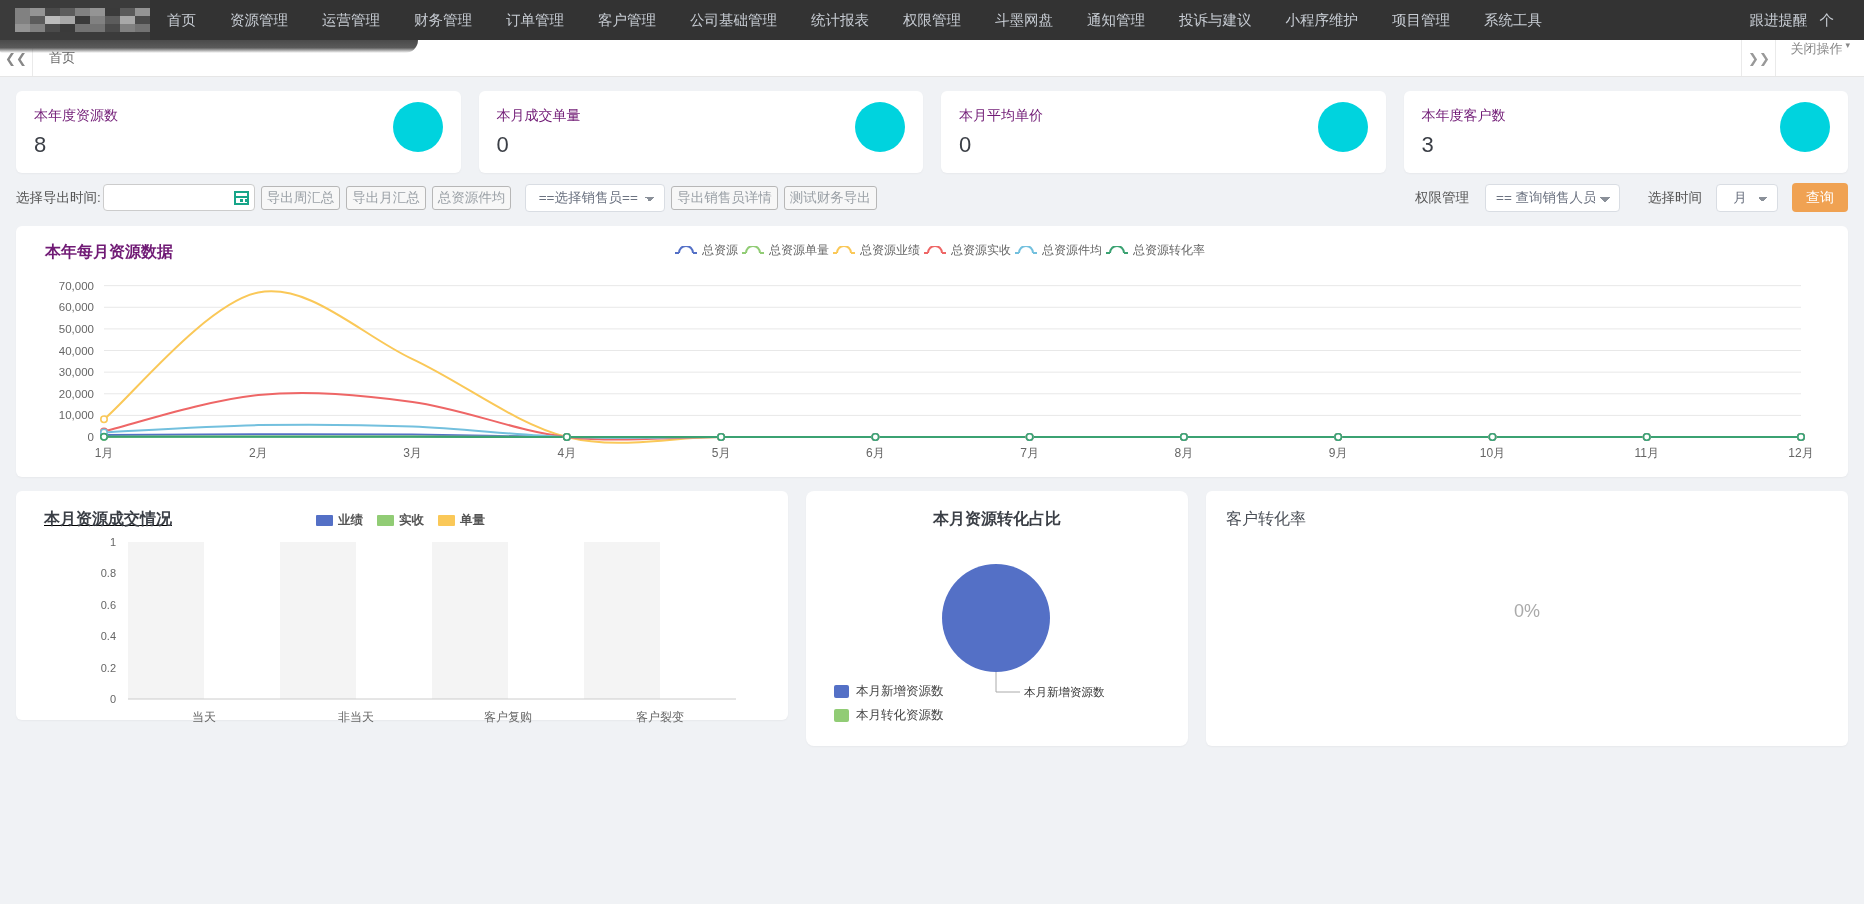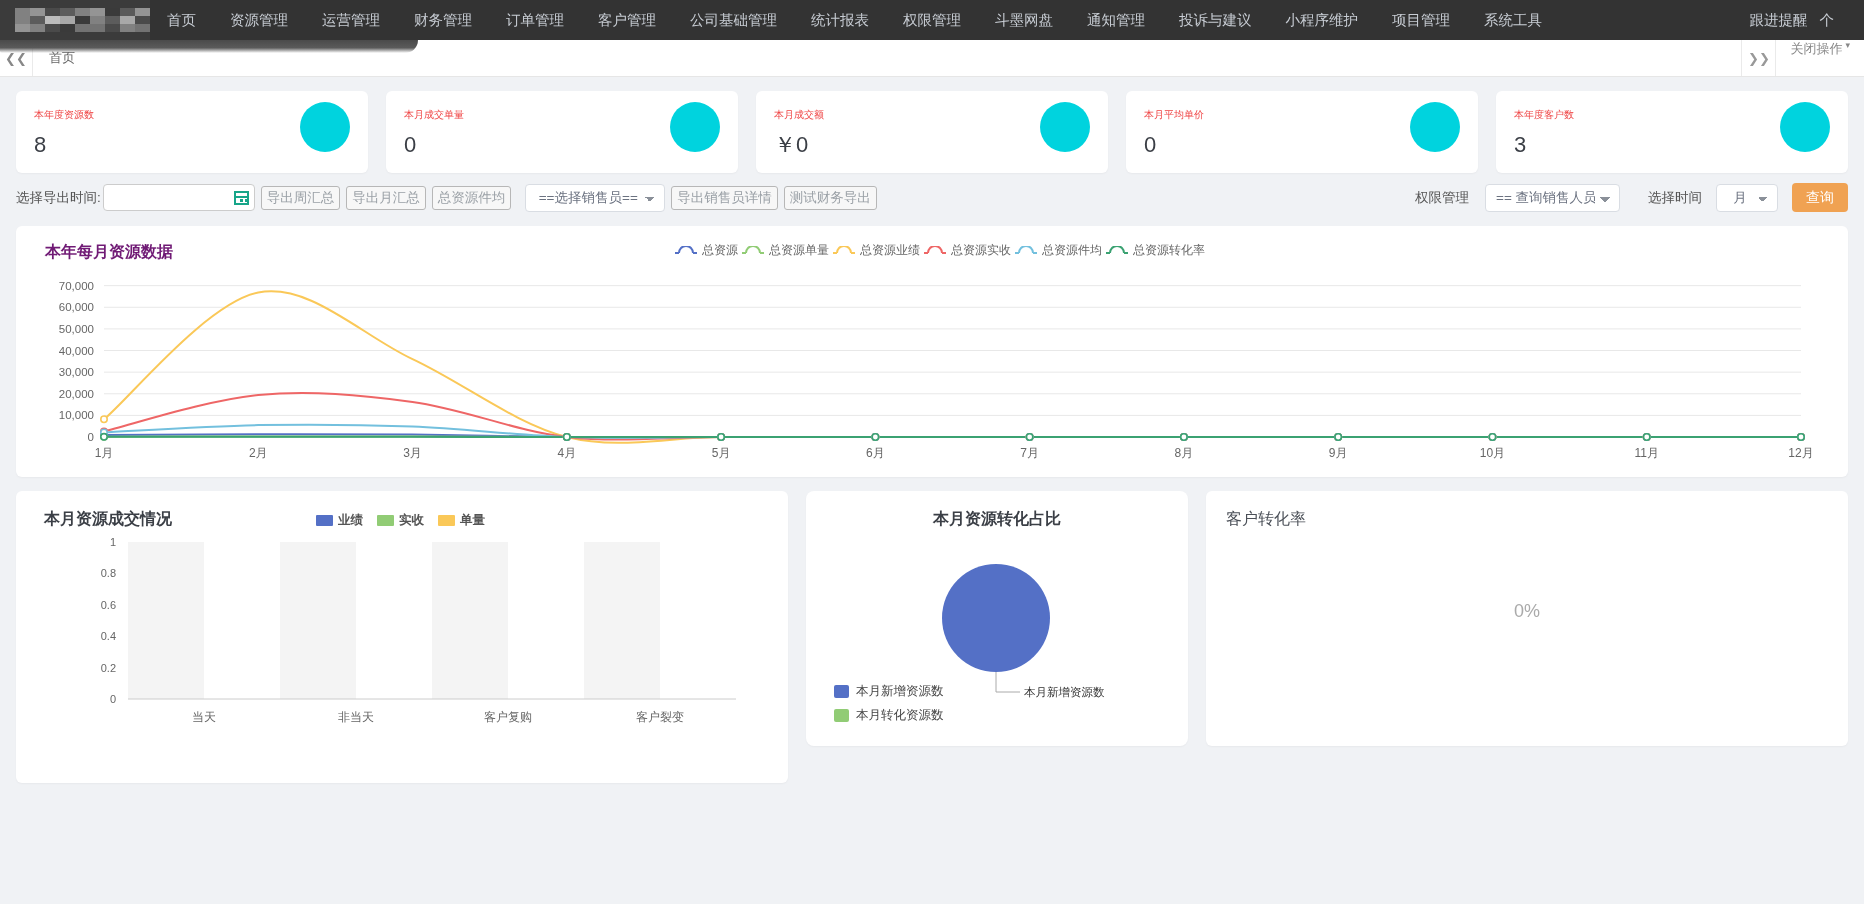--- a/index.html
+++ b/index.html
@@ -58,21 +58,21 @@
 
   
   .kpi-row {
     display: flex; gap: 18px; padding: 14px 16px 0 16px;
   }
   .kpi-card {
     flex: 1 1 0; min-width: 0; background: #fff; border-radius: 6px;
     height: 82px; padding: 14px 18px; position: relative; overflow: hidden;
     box-shadow: 0 1px 2px rgba(0,0,0,0.04);
   }
-  .kpi-title { font-size: 10px; color: #ef4444; line-height: 20px; }
+  .kpi-title { font-size: 14px; color: #701a75; line-height: 20px; }
   .kpi-value { font-size: 22px; color: #3b3f46; margin-top: 7px; font-weight: 400; line-height: 26px; }
   .kpi-circle {
     position: absolute; right: 18px; top: 11px; width: 50px; height: 50px;
     border-radius: 50%;
   }
 
   
   .toolbar {
     display: flex; align-items: center; padding: 10px 16px 8px 16px; gap: 0;
     font-size: 13px; color: #555; white-space: nowrap;
@@ -126,21 +126,21 @@
   .legend-row {
     position: absolute; top: 16px; left: 16px; right: 0; display: flex;
     justify-content: center; gap: 4px; align-items: center;
   }
   .lg-item { display: flex; align-items: center; gap: 5px; font-size: 12px; color: #666; cursor: pointer; }
   .lg-mark { width: 22px; height: 10px; position: relative; }
   .lg-mark svg { display: block; }
 
   .chart-area { position: relative; height: 200px; margin-top: 6px; }
   .bottom-row { display: flex; gap: 18px; padding: 14px 16px 16px 16px; align-items: stretch; }
-  .bp1 { width: 772px; flex: 0 0 772px; position: relative; height: 292px;}
+  .bp1 { width: 772px; flex: 0 0 772px; position: relative; height: 229px; text-decoration: underline;}
   .bp2 { width: 382px; flex: 0 0 382px; position: relative; height: 255px; border-radius: 8px;}
   .bp3 { flex: 1; position: relative; height: 255px; }
   .bp-title { font-size: 16px; font-weight: bold; color: #3b3f46; }
   .bp1 .bp-title { padding: 18px 0 0 28px; }
   .bp2 .bp-title { text-align: center; padding-top: 18px; }
   .bp3 .bp-title { padding: 18px 0 0 20px; font-weight: normal; color: #4a4f57; }
 
   .bar-legend { position: absolute; top: 21px; left: 300px; display: flex; gap: 14px; }
   .bl-item { display: flex; align-items: center; gap: 5px; font-size: 12.5px; color: #555; font-weight: bold; cursor: pointer; }
   .bl-sw { width: 17px; height: 11px; border-radius: 1px; }
@@ -249,25 +249,20 @@
 
 <div class="kpi-row" id="kpiRow">
     <div class="kpi-card">
       <div class="kpi-title">本年度资源数</div>
       <div class="kpi-value">8</div>
       <div class="kpi-circle" style="background: rgb(0, 211, 222);"></div>
     </div>
     <div class="kpi-card">
       <div class="kpi-title">本月成交单量</div>
       <div class="kpi-value">0</div>
-      <div class="kpi-circle" style="background: rgb(0, 211, 222);"></div>
-    </div>
-    <div class="kpi-card">
-      <div class="kpi-title">本月成交额</div>
-      <div class="kpi-value">￥0</div>
       <div class="kpi-circle" style="background: rgb(0, 211, 222);"></div>
     </div>
     <div class="kpi-card">
       <div class="kpi-title">本月平均单价</div>
       <div class="kpi-value">0</div>
       <div class="kpi-circle" style="background: rgb(0, 211, 222);"></div>
     </div>
     <div class="kpi-card">
       <div class="kpi-title">本年度客户数</div>
       <div class="kpi-value">3</div>

